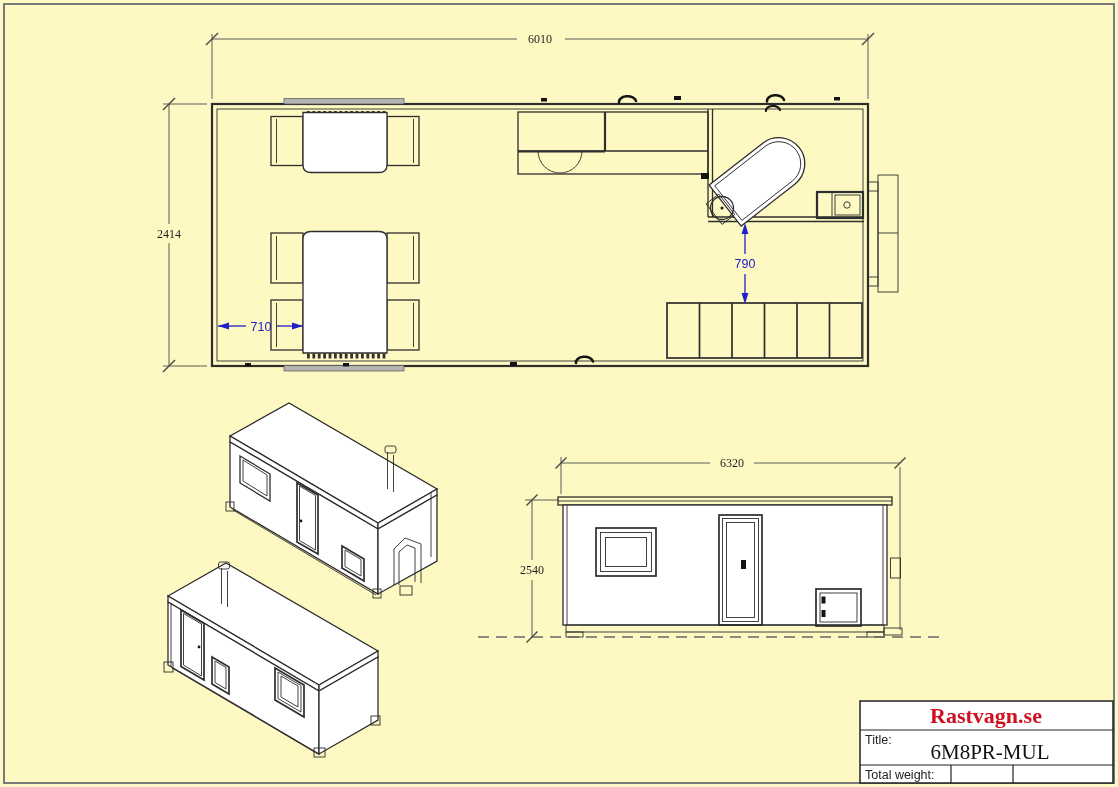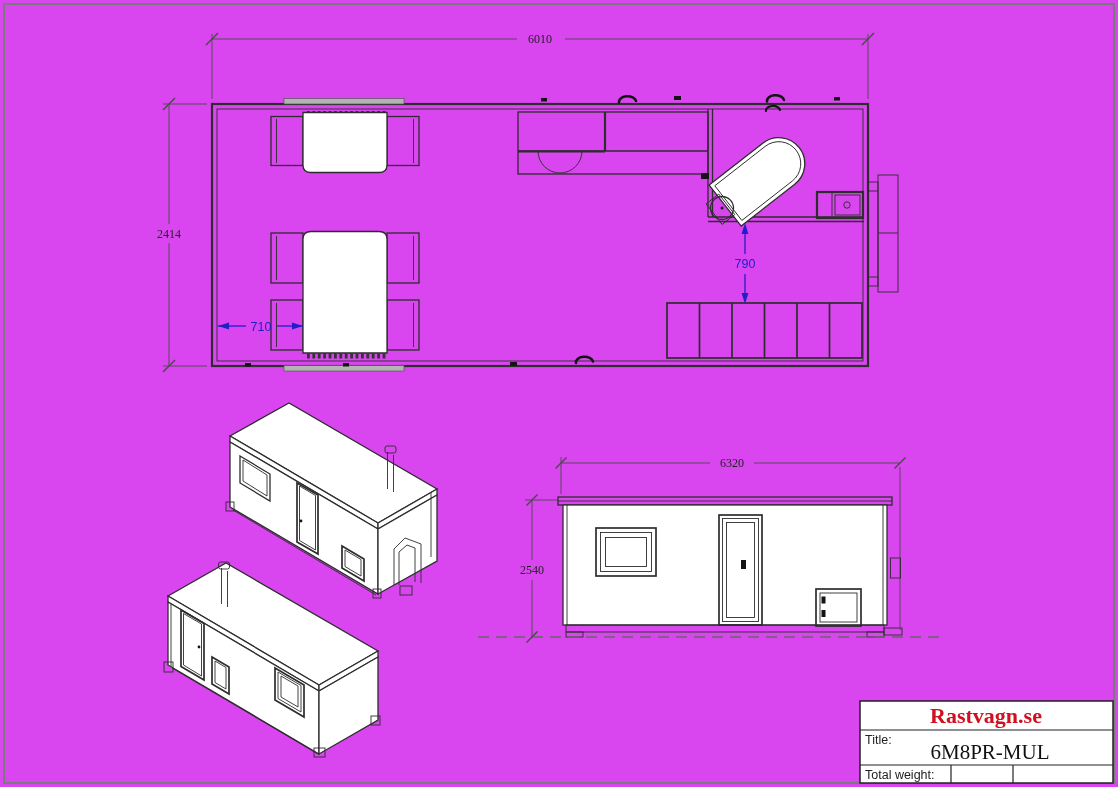--- a/index.html
+++ b/index.html
@@ -1,16 +1,16 @@
 <!DOCTYPE html>
 <html style="--line: #2d2d2d; --dim-line: #4a4a4a; --dim-blue: #2020c8; --brand-red: #d01020; --page-border: #7a7a7a;"><head>
 <meta charset="utf-8">
 <style>
   html,body{margin:0;padding:0;background:#fff}
-  #page{position:relative;width:1118px;height:787px;background:#d946ef;overflow:hidden}
+  #page{position:relative;width:1118px;height:787px;background:#fef9c3;overflow:hidden}
   svg{position:absolute;left:0;top:0}
   .o  {fill:none;stroke:var(--line,#2d2d2d);stroke-width:1.3}
   .ow {fill:#fff;stroke:var(--line,#2d2d2d);stroke-width:1.3}
   .b  {stroke-width:2.2}
   .m  {stroke-width:1.7}
   .thin{stroke-width:.9}
   .dim{fill:none;stroke:var(--dim-line,#4a4a4a);stroke-width:.9}
   .tick{stroke:var(--dim-line,#333);stroke-width:1.4}
   .blue{stroke:var(--dim-blue,#2020c8);stroke-width:1.3;fill:none}
   .bluef{fill:var(--dim-blue,#2020c8)}

